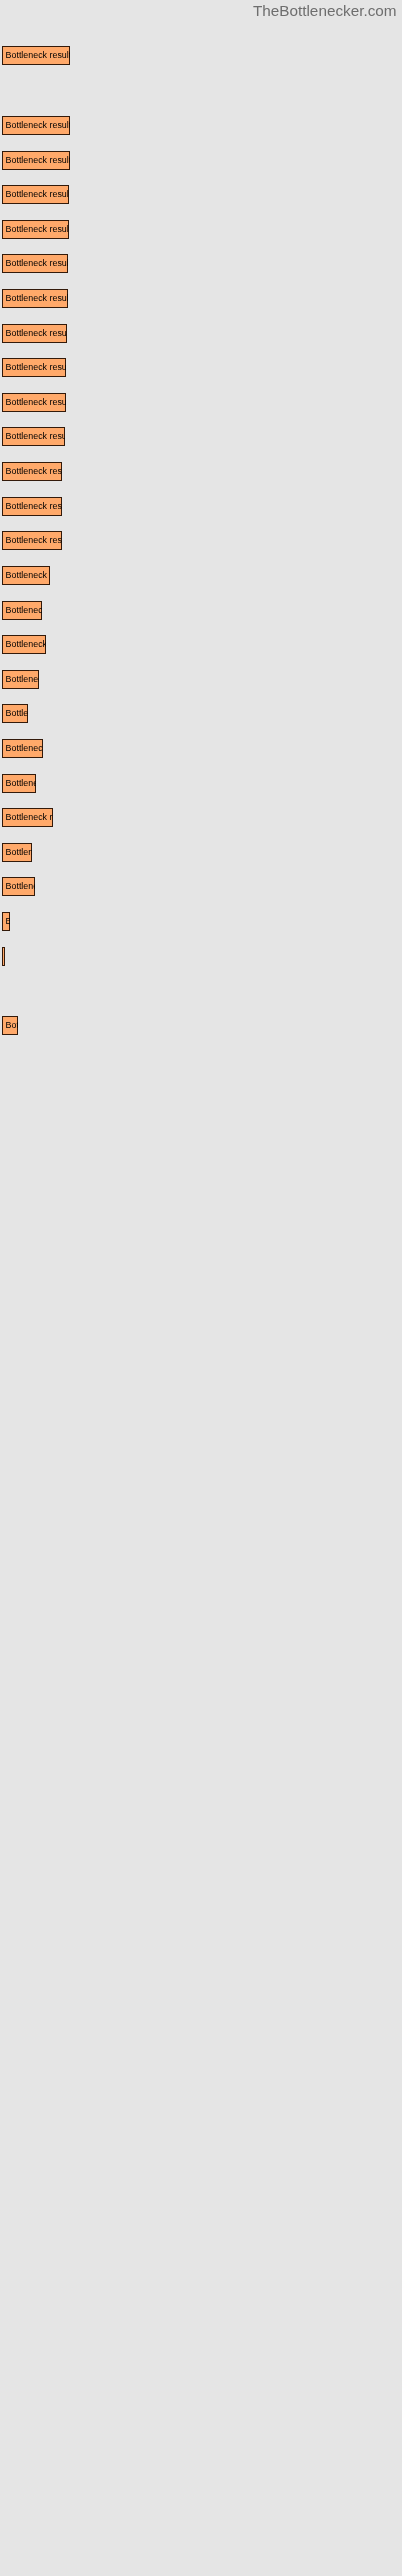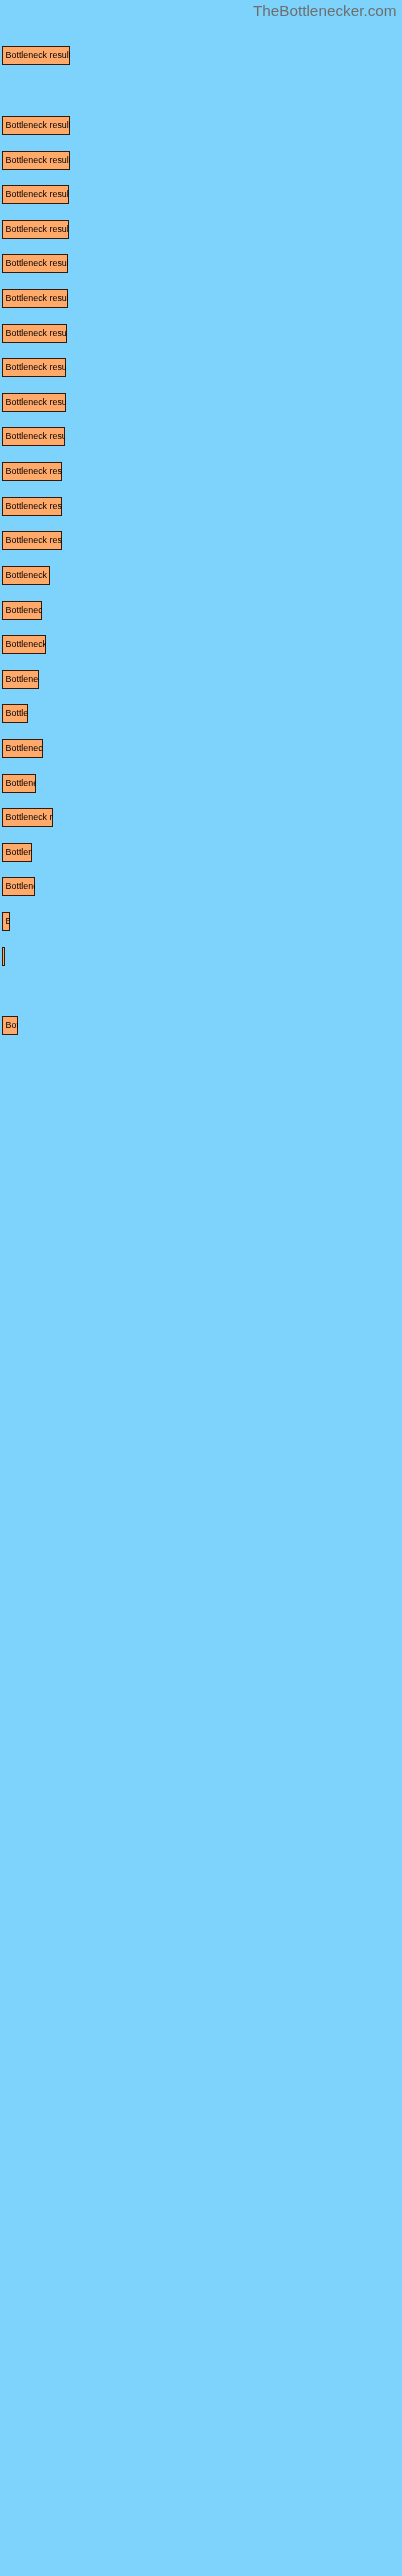--- a/index.html
+++ b/index.html
@@ -13,21 +13,21 @@
     position: relative;
     overflow: hidden;
     font-family: "Liberation Sans", sans-serif;
   }
 
   .chart-root {
     position: absolute;
     left: 0; top: 0;
     width: 403px;
     height: 2576px;
-    background: #7dd3fc;
+    background: #e5e5e5;
   }
 
   .watermark {
     position: absolute;
     right: 6.4px;
     top: 1.6px;
     color: #6e6e6e;
     font-size: 15.3px;
     font-family: "Liberation Sans", sans-serif;
     letter-spacing: 0px;

